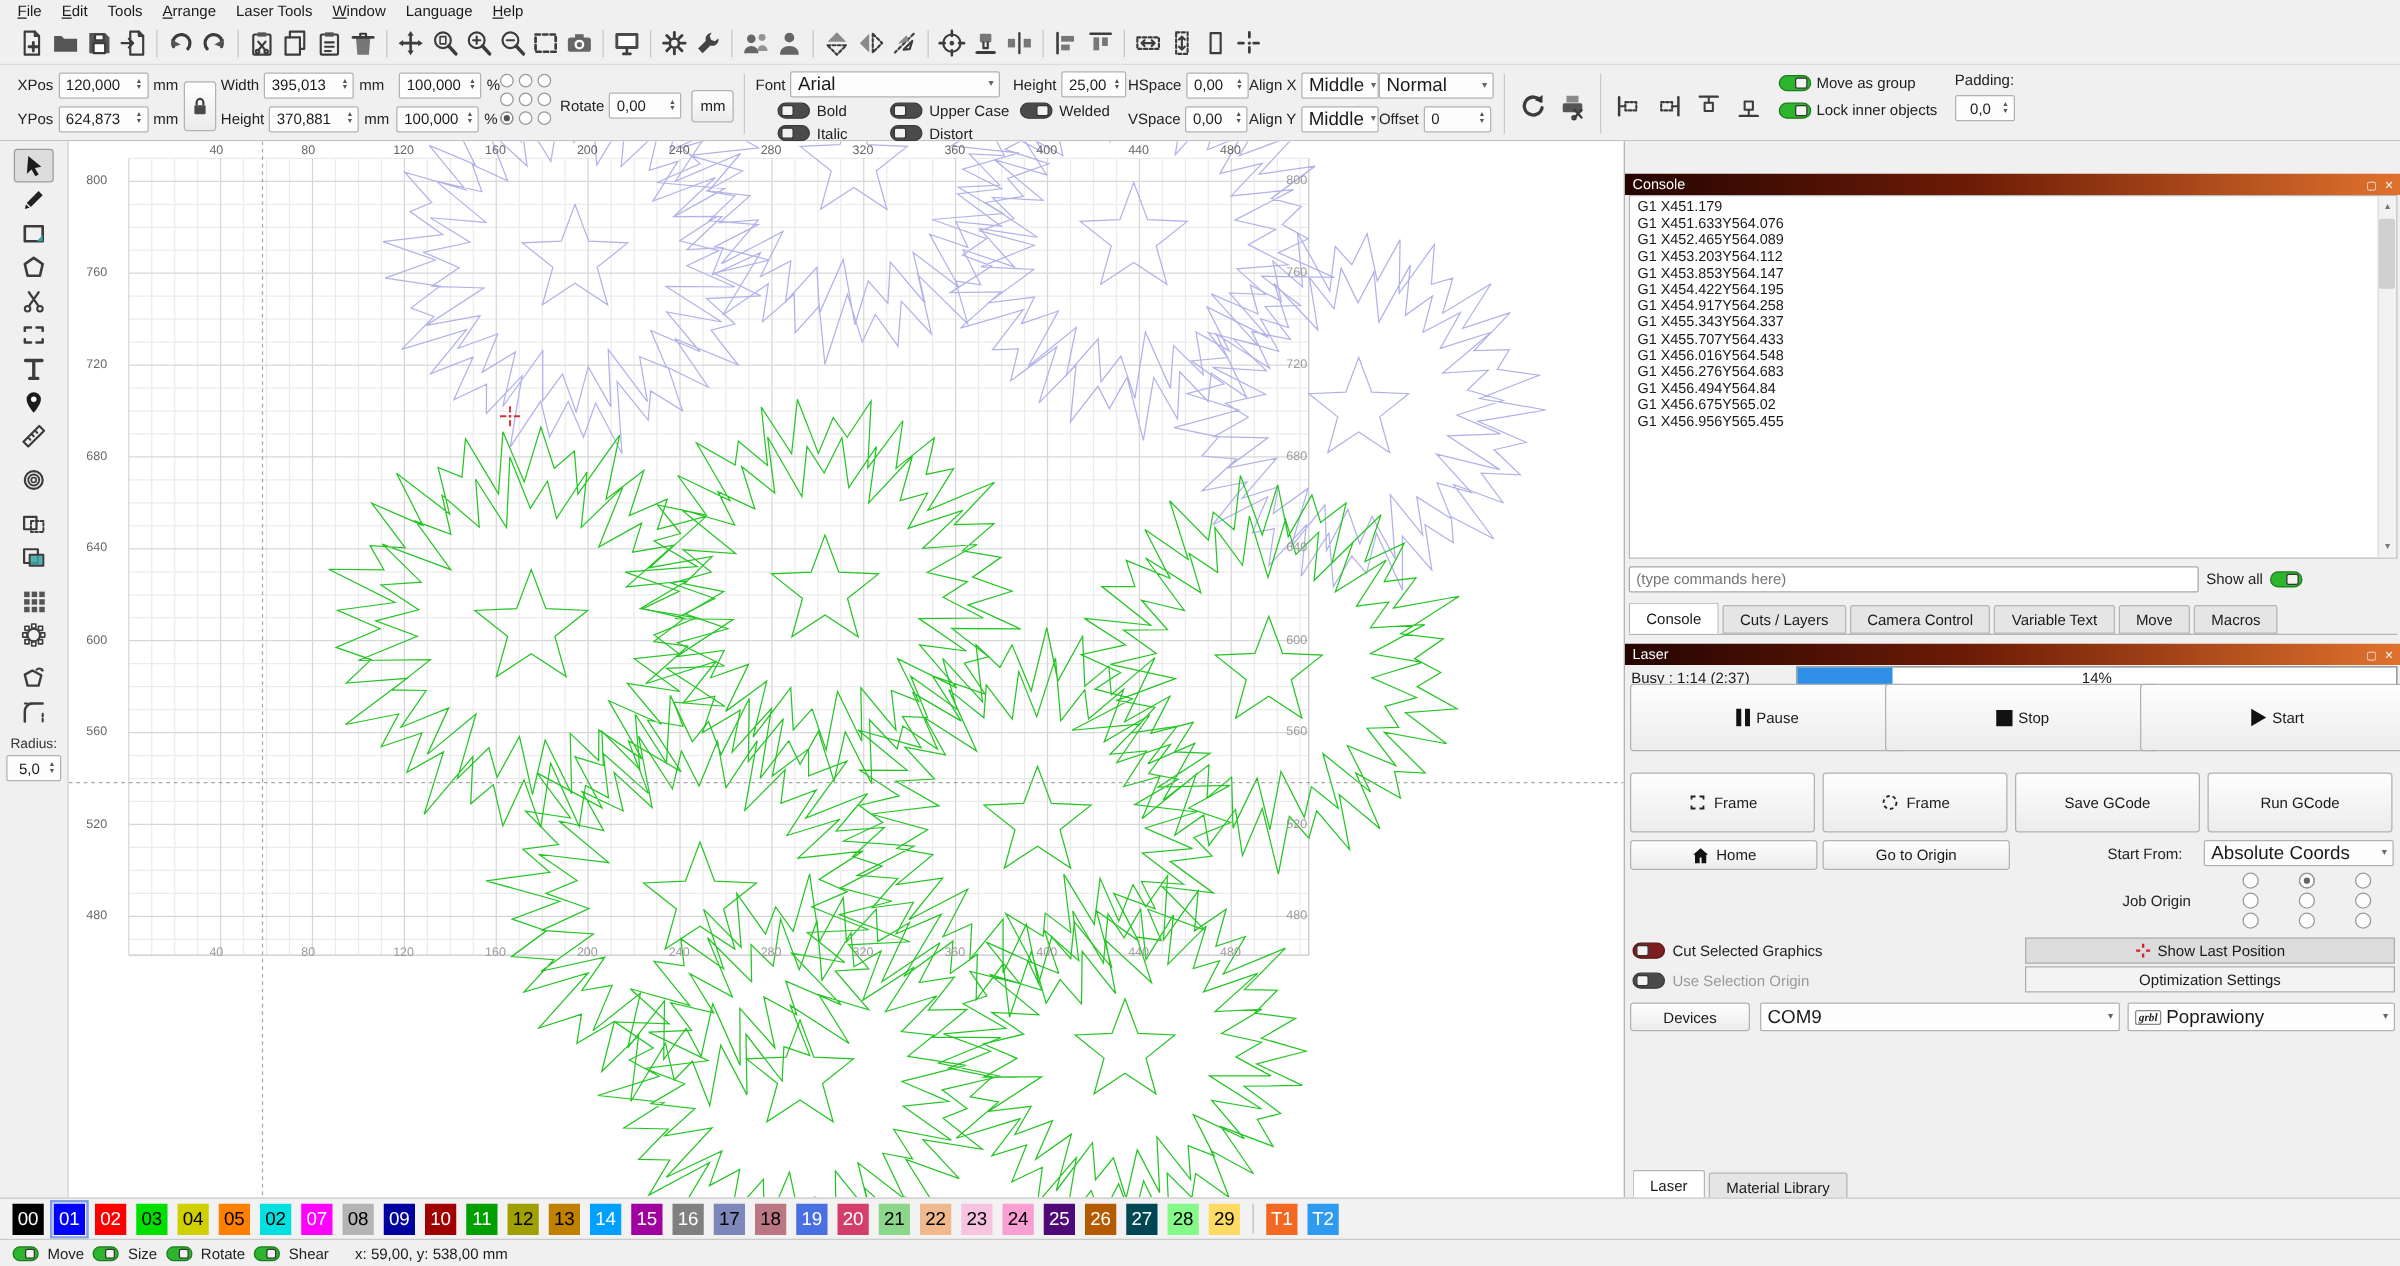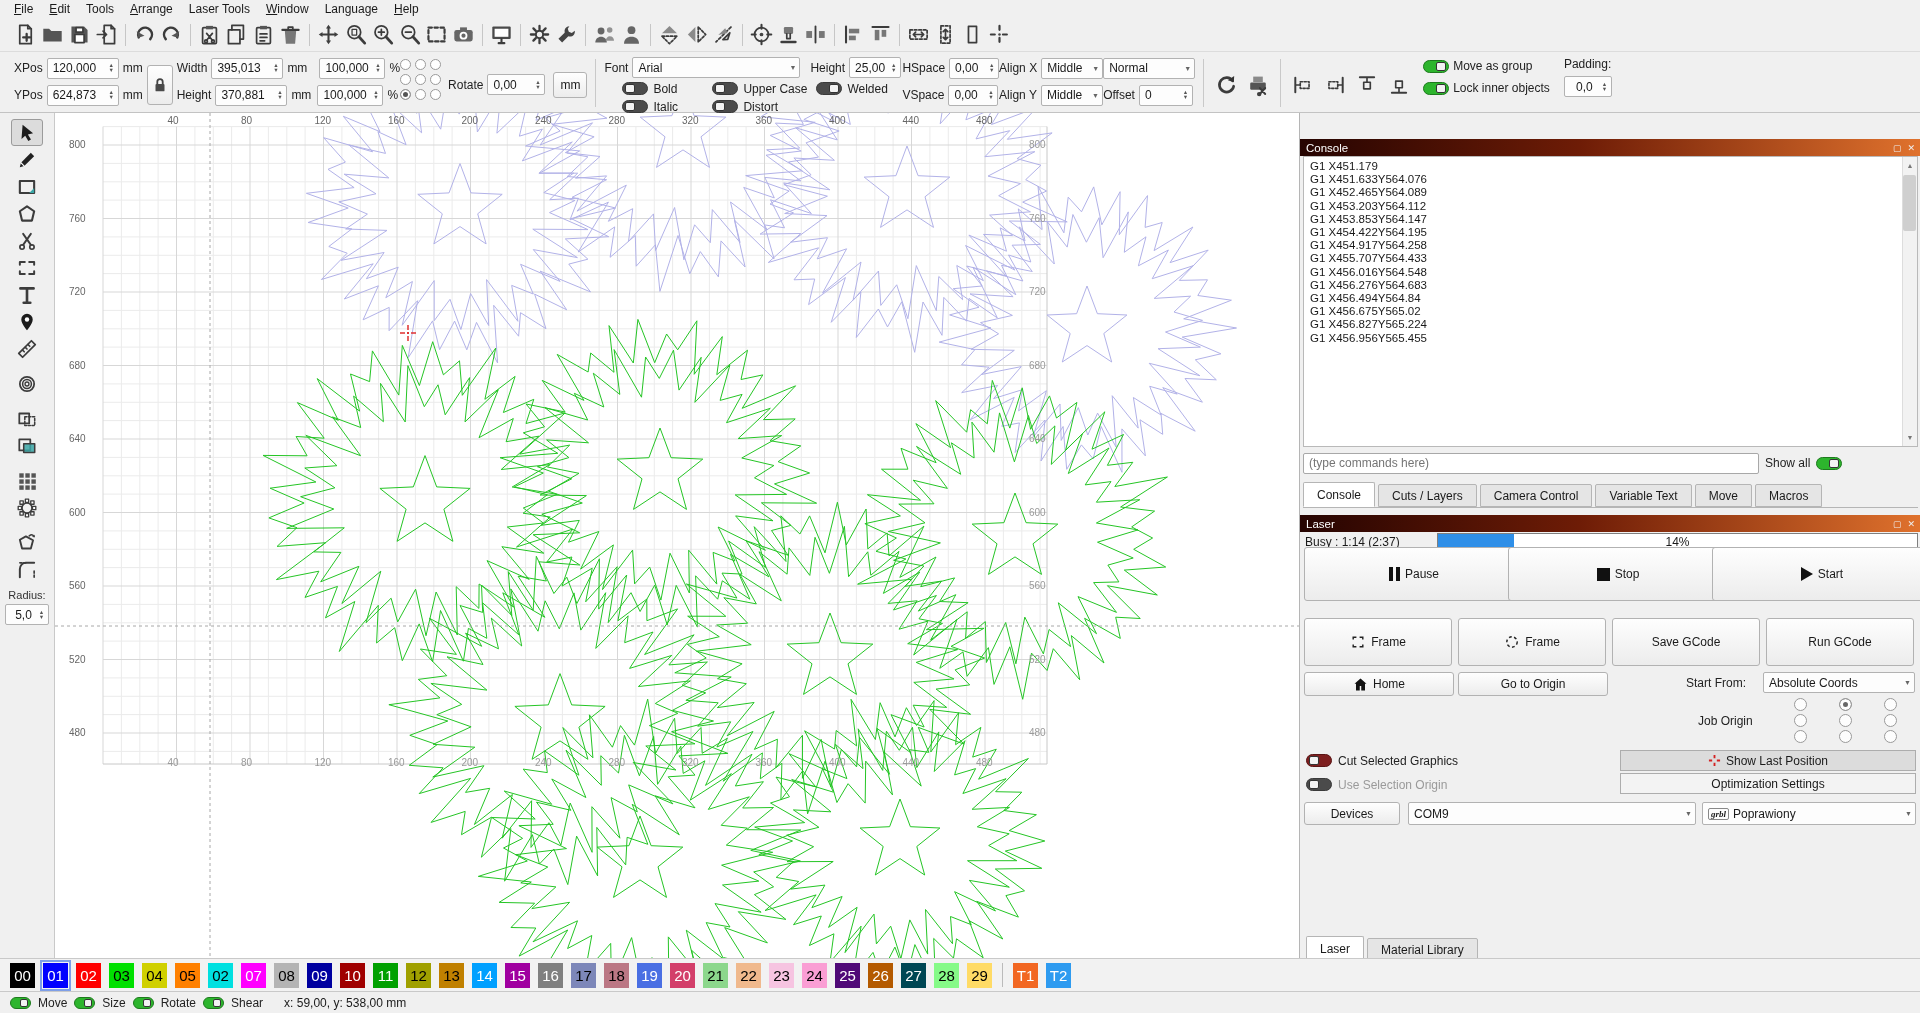--- a/index.html
+++ b/index.html
@@ -16,21 +16,21 @@
   
   #toolbar2{position:absolute;left:0;top:52px;width:1920px;height:61px;border-bottom:1px solid #c3c3c3;display:flex;align-items:flex-start;padding:5px 0 0 14px;background:#f0f0f0}
   .t2col{display:flex;flex-direction:column;gap:5px}
   .t2row{display:flex;align-items:center;gap:4px;height:22px}
   .lbl{font-size:12px;color:#222;white-space:nowrap}
   .spin{display:flex;align-items:center;border:1px solid #b2b2b2;border-radius:2px;background:#fdfdfd;height:21px;padding:0 1px 0 5px}
   .spin .val{flex:1;font-size:12px}
   .arrows{display:flex;flex-direction:column;align-items:center;justify-content:center;width:11px;color:#555}
   .arrows i{font-style:normal;font-size:5.5px;line-height:5px}
   .dd{display:flex;align-items:center;border:1px solid #b2b2b2;border-radius:2px;background:#fdfdfd;height:21px;padding:0 3px 0 5px}
-  .dd .val{flex:1;font-size:12px;white-space:nowrap}
+  .dd .val{flex:1;font-size:15px;white-space:nowrap}
   .dda{font-size:7px;color:#666;margin-left:4px}
   .btn{display:flex;align-items:center;justify-content:center;gap:5px;border:1px solid #b2b2b2;border-radius:3px;background:linear-gradient(#fefefe,#ececec);font-size:12px;cursor:default}
   .tgl{width:26px;height:13px;border-radius:7px;position:relative;background:#4b4b4b;border:1px solid #3a3a3a;flex:none}
   .tgl .knob{position:absolute;top:1px;left:2px;width:10px;height:9px;background:#f2f2f2;border:1px solid #333;border-radius:2px}
   .tgl.on{background:#2db52d;border-color:#1d7a1d}
   .tgl.on .knob,.tgl.kr .knob{left:auto;right:2px}
   .tgl.red{background:#7e1f1f;border-color:#5a1414}
   .tgl.sm{width:21px;height:12px}.tgl.sm .knob{width:8px;height:8px}
   .vsep{width:1px;height:48px;background:#c9c9c9;margin:2px 8px 0 8px;flex:none}
   .anchor-grid{display:grid;grid-template-columns:repeat(3,14px);grid-auto-rows:14px;gap:1px;margin-top:2px}
@@ -823,26 +823,26 @@
     </div>
     <div id="console-body">
       <div id="console-lines">
           <div>G1 X451.179</div>
           <div>G1 X451.633Y564.076</div>
           <div>G1 X452.465Y564.089</div>
           <div>G1 X453.203Y564.112</div>
           <div>G1 X453.853Y564.147</div>
           <div>G1 X454.422Y564.195</div>
           <div>G1 X454.917Y564.258</div>
+          <div>G1 X455.343Y564.337</div>
           <div>G1 X455.707Y564.433</div>
           <div>G1 X456.016Y564.548</div>
           <div>G1 X456.276Y564.683</div>
           <div>G1 X456.494Y564.84</div>
           <div>G1 X456.675Y565.02</div>
-          <div>G1 X456.827Y565.224</div>
           <div>G1 X456.956Y565.455</div>
         </div>
       <div id="console-scroll">
           <i>▲</i>
           <i>▼</i>
           <div id="cthumb"></div>
         </div>
     </div>
     <div id="console-input-row">
       <input id="console-input" placeholder="(type commands here)" style="">

